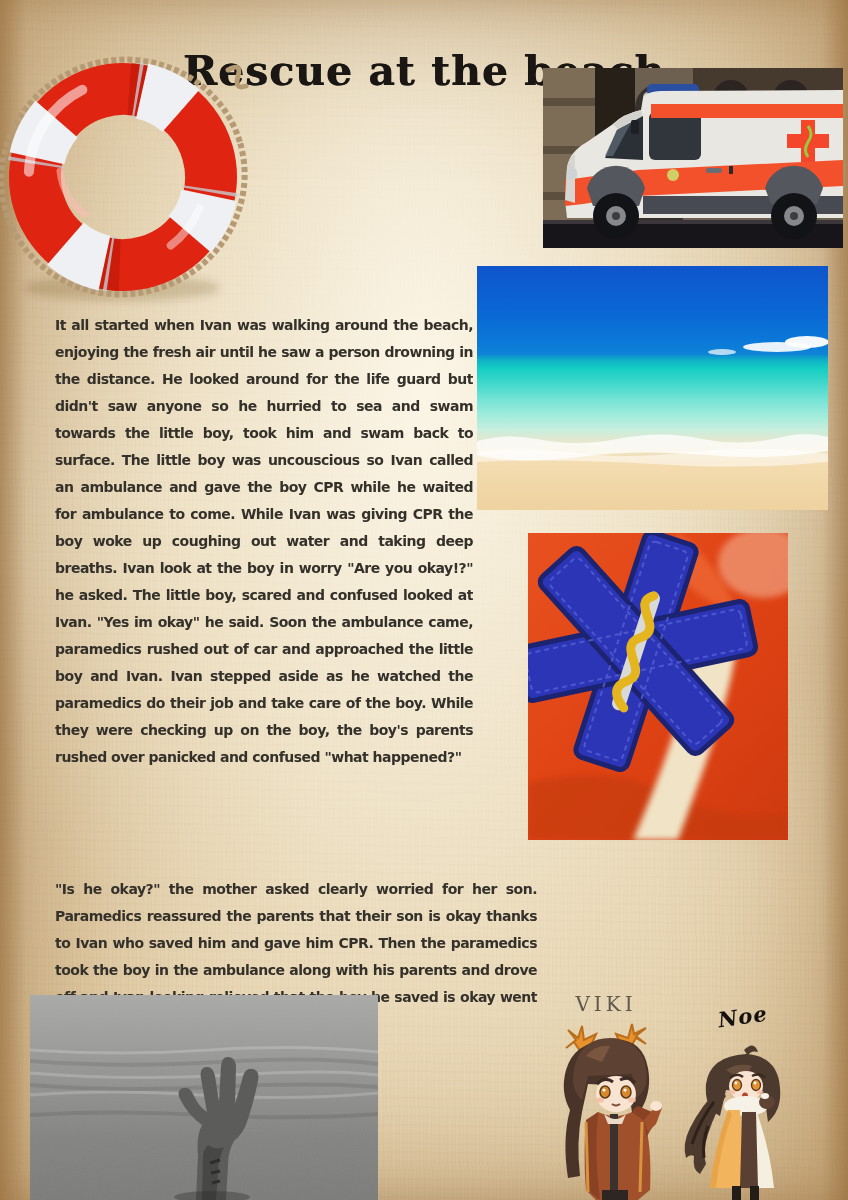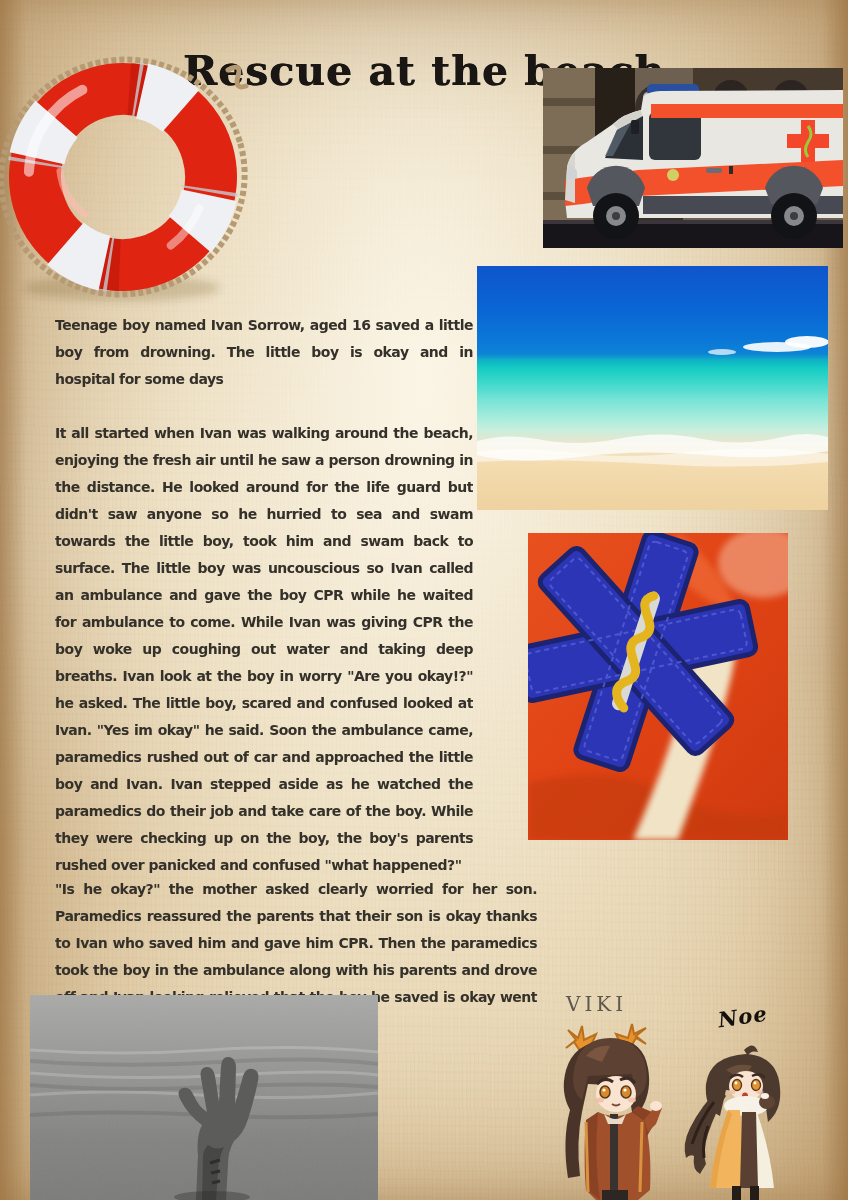--- a/index.html
+++ b/index.html
@@ -38,21 +38,21 @@
     line-height:27px;text-align:justify;
   }
   .bodytext p{margin:0 0 27px 0;}
   .p3{
     position:absolute;left:55px;top:876px;width:482px;
     color:#34302a;font-weight:bold;font-size:14px;letter-spacing:-0.5px;
     line-height:27px;text-align:justify;margin:0;
   }
 
   .viki-label{
-    position:absolute;left:566px;top:992px;width:80px;text-align:left;
+    position:absolute;left:566px;top:992px;width:80px;text-align:center;
     font-family:"DejaVu Serif",serif;font-size:20px;color:#5e584e;letter-spacing:4px;
   }
   .noe-label{
     position:absolute;left:718px;top:1004px;
     font-family:"DejaVu Serif",serif;font-style:italic;font-weight:bold;
     font-size:21px;color:#13100d;transform:rotate(-8deg);letter-spacing:1px;
   }
   .chibi{position:absolute;}
   .beach-bg{
     width:351px;height:244px;position:relative;
@@ -185,21 +185,20 @@
           <rect x="-20" y="-110" width="40" height="220" rx="6" transform="rotate(60)"></rect>
           <rect x="-20" y="-110" width="40" height="220" rx="6" transform="rotate(120)"></rect>
         </g>
         <rect x="-7" y="-62" width="14" height="124" rx="7" fill="#d9d9d6"></rect>
         <path d="M0,-58 C-22,-44 22,-30 0,-14 C-22,2 22,16 0,32 C-12,42 -4,52 6,58" fill="none" stroke="#e5b51f" stroke-width="9" stroke-linecap="round"></path>
       </g>
     </svg>
   </div>
 
   <div class="bodytext">
-    <p>Teenage boy named Ivan Sorrow, aged 16 saved a little boy from drowning. The little boy is okay and in hospital for some days</p>
     <p>It all started when Ivan was walking around the beach, enjoying the fresh air until he saw a person drowning in the distance. He looked around for the life guard but didn't saw anyone so he hurried to sea and swam towards the little boy, took him and swam back to surface. The little boy was uncouscious so Ivan called an ambulance and gave the boy CPR while he waited for ambulance to come. While Ivan was giving CPR the boy woke up coughing out water and taking deep breaths. Ivan look at the boy in worry "Are you okay!?" he asked. The little boy, scared and confused looked at Ivan. "Yes im okay" he said. Soon the ambulance came, paramedics rushed out of car and approached the little boy and Ivan. Ivan stepped aside as he watched the paramedics do their job and take care of the boy. While they were checking up on the boy, the boy's parents rushed over panicked and confused "what happened?"</p>
   </div>
   <p class="p3">"Is he okay?" the mother asked clearly worried for her son. Paramedics reassured the parents that their son is okay thanks to Ivan who saved him and gave him CPR. Then the paramedics took the boy in the ambulance along with his parents and drove off and Ivan looking relieved that the boy he saved is okay went home.</p>
 
   <div class="photo" style="left:30px;top:995px;width:348px;height:205px;">
     <svg width="348" height="205" viewBox="0 0 348 205">
       <defs>
         <linearGradient id="wg" x1="0" y1="0" x2="0" y2="1">
           <stop offset="0" stop-color="#a9a9a7"></stop>
             <stop offset=".45" stop-color="#90908e"></stop>

